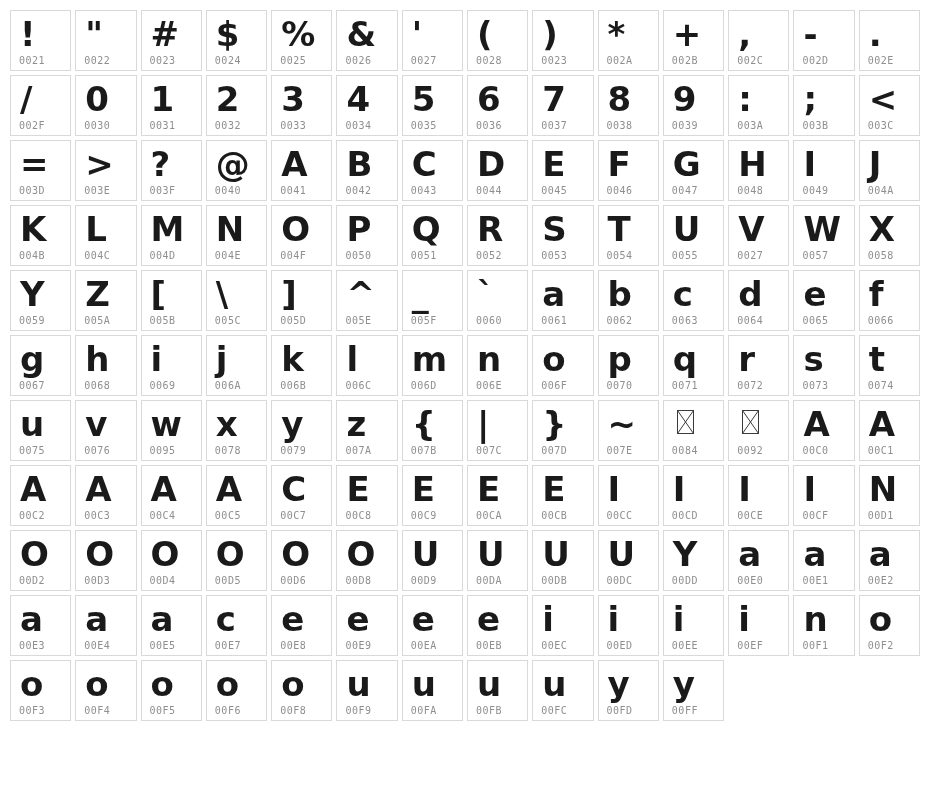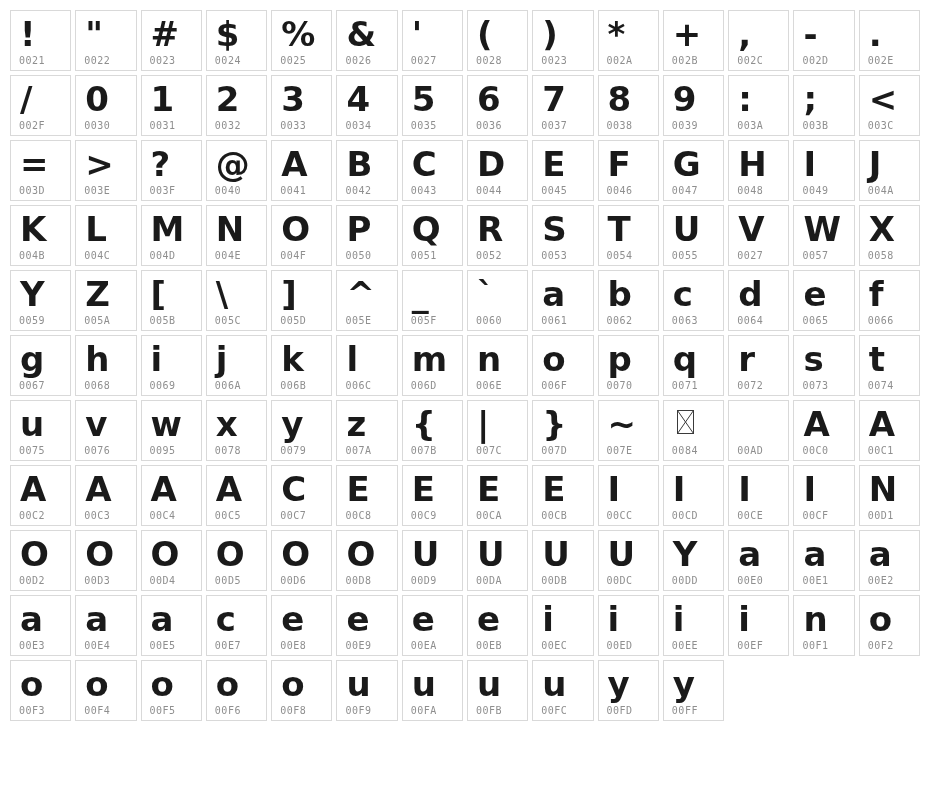--- a/index.html
+++ b/index.html
@@ -436,22 +436,26 @@
     </div>
     <div class="cell">
       <span class="glyph notdef"><svg width="17" height="24" viewBox="0 0 17 24" aria-hidden="true">
           <rect x="0.5" y="0.5" width="16" height="23" fill="none" stroke="#3a3a3a" stroke-width="1"></rect>
           <line x1="0.5" y1="0.5" x2="16.5" y2="23.5" stroke="#3a3a3a" stroke-width="1"></line>
           <line x1="16.5" y1="0.5" x2="0.5" y2="23.5" stroke="#3a3a3a" stroke-width="1"></line>
         </svg></span>
       <span class="code">0084</span>
     </div>
     <div class="cell">
-      <span class="glyph"></span>
-      <span class="code">00AD</span>
+      <span class="glyph notdef"><svg width="17" height="24" viewBox="0 0 17 24" aria-hidden="true">
+          <rect x="0.5" y="0.5" width="16" height="23" fill="none" stroke="#3a3a3a" stroke-width="1"></rect>
+          <line x1="0.5" y1="0.5" x2="16.5" y2="23.5" stroke="#3a3a3a" stroke-width="1"></line>
+          <line x1="16.5" y1="0.5" x2="0.5" y2="23.5" stroke="#3a3a3a" stroke-width="1"></line>
+        </svg></span>
+      <span class="code">0092</span>
     </div>
     <div class="cell">
       <span class="glyph">A</span>
       <span class="code">00C0</span>
     </div>
     <div class="cell">
       <span class="glyph">A</span>
       <span class="code">00C1</span>
     </div>
     <div class="cell">

